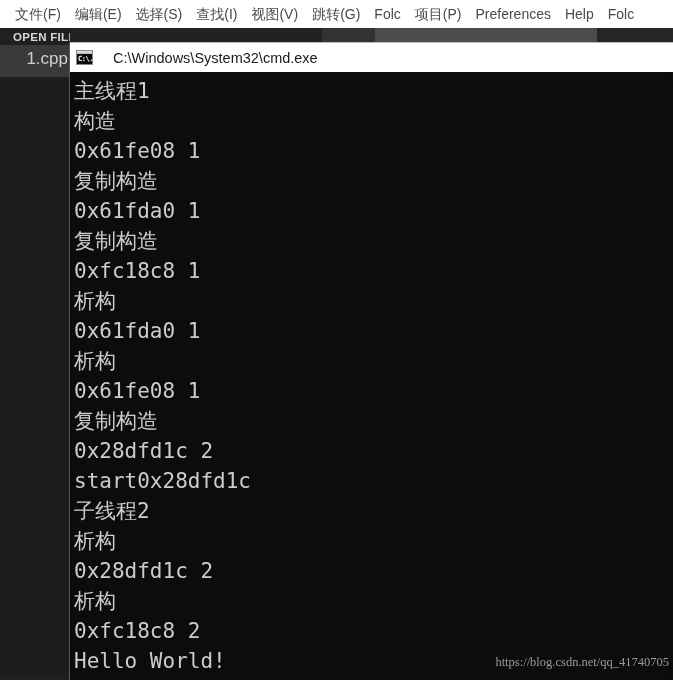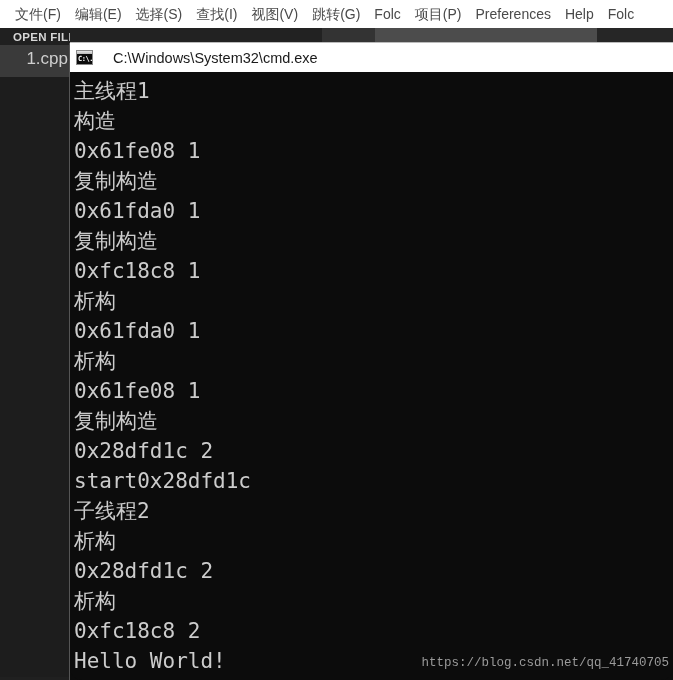--- a/index.html
+++ b/index.html
@@ -192,21 +192,21 @@
     height: 30px;
     white-space: pre;
     padding-left: 2px;
   }
   #watermark {
     position: absolute;
     right: 4px;
     bottom: 10px;
     color: #9a9a9a;
     font-size: 12.5px;
-    font-family: Liberation Mono, monospace;
+    font-family: Liberation Serif, serif;
     white-space: nowrap;
   }
 </style>
 </head>
 <body>
 
 <div id="editor-root">
 
   <div id="menu-bar">
       <span class="menu-item">文件(F)</span>

